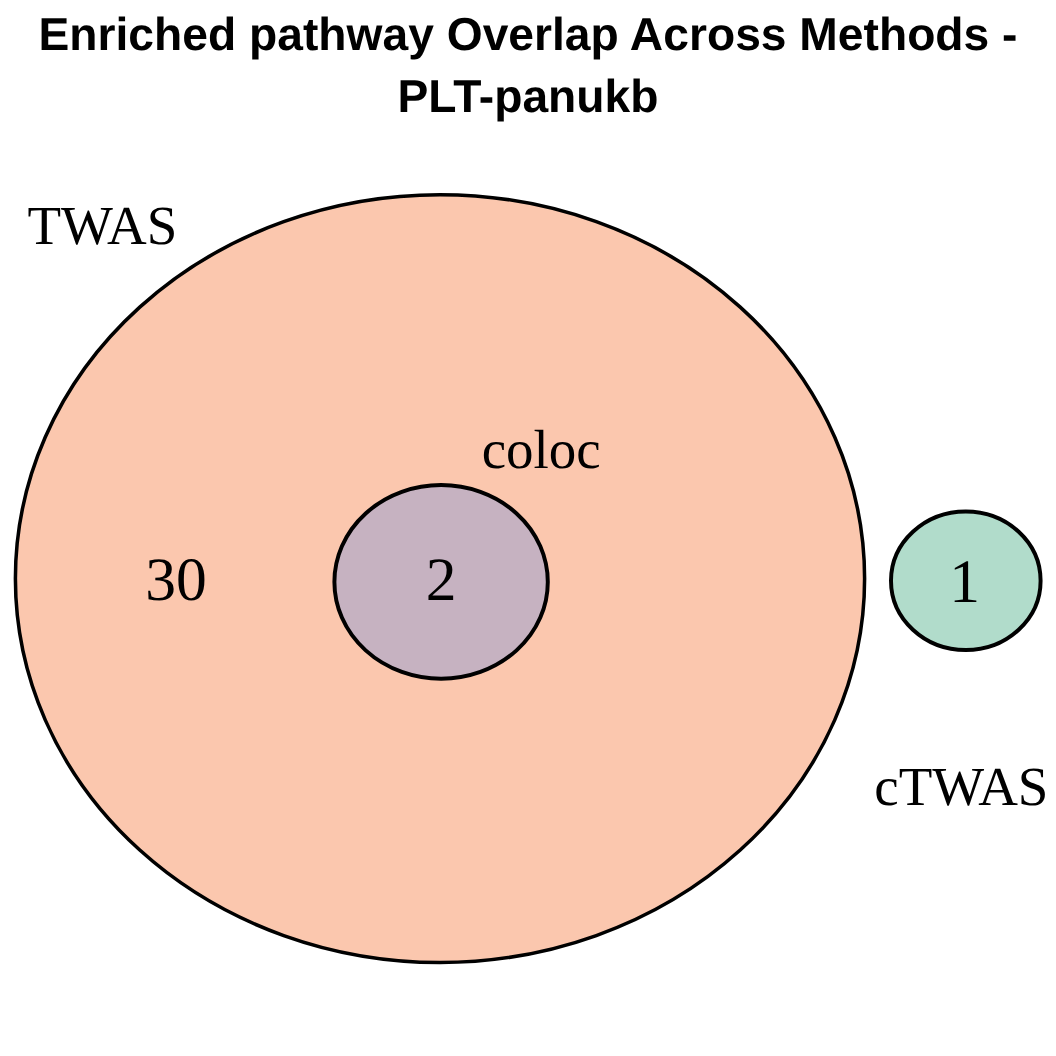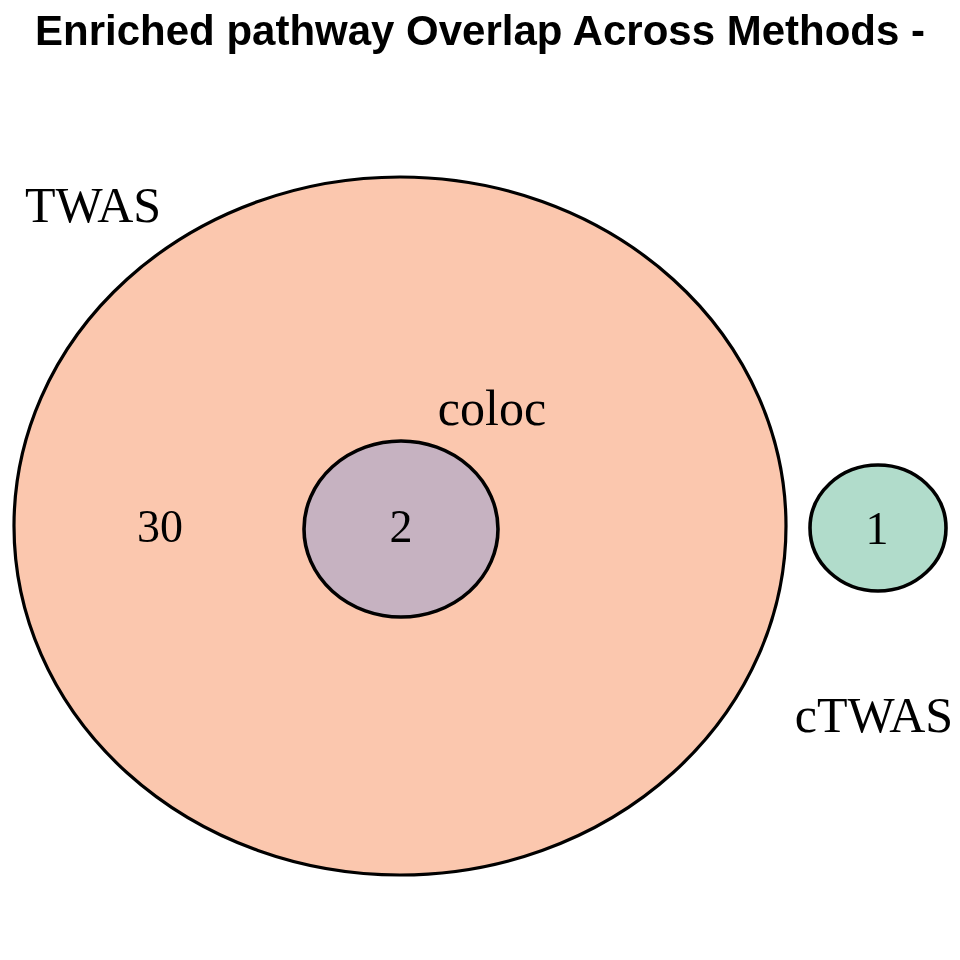--- a/index.html
+++ b/index.html
@@ -37,39 +37,40 @@
     position: absolute;
     font-size: 50px;
     line-height: 50px;
     white-space: nowrap;
   }
   .set-label.centered {
     transform: translateX(-50%);
   }
   .count-label {
     position: absolute;
-    font-size: 46px;
+    font-size: 56px;
     line-height: 56px;
     white-space: nowrap;
     transform: translate(-50%, -50%);
   }
   #label-twas  { left: 25px;  top: 180px; }
   #label-coloc { left: 492px; top: 383px; }
   #label-ctwas { left: 874px; top: 690px; }
   #count-twas  { left: 160px; top: 527px; }
   #count-coloc { left: 401px; top: 527px; }
   #count-ctwas { left: 877px; top: 529px; }
 </style>
 </head>
 <body>
 
 <div class="figure">
 
   <div class="title">
     <div>Enriched pathway Overlap Across Methods -</div>
+    <div>PLT-panukb</div>
   </div>
 
   <svg class="venn-svg" width="960" height="960" viewBox="0 0 960 960">
     <ellipse cx="400" cy="526" rx="386" ry="349" stroke="#000000" stroke-width="3.2" fill="#fbc7ae"></ellipse>
     <ellipse cx="401" cy="529" rx="97" ry="88" stroke="#000000" stroke-width="3.6" fill="#c6b2c1"></ellipse>
     <ellipse cx="878" cy="528" rx="68" ry="63" stroke="#000000" stroke-width="3.6" fill="#b1dccb"></ellipse>
   </svg>
 
   <div id="label-coloc" class="set-label centered">coloc</div>
 

